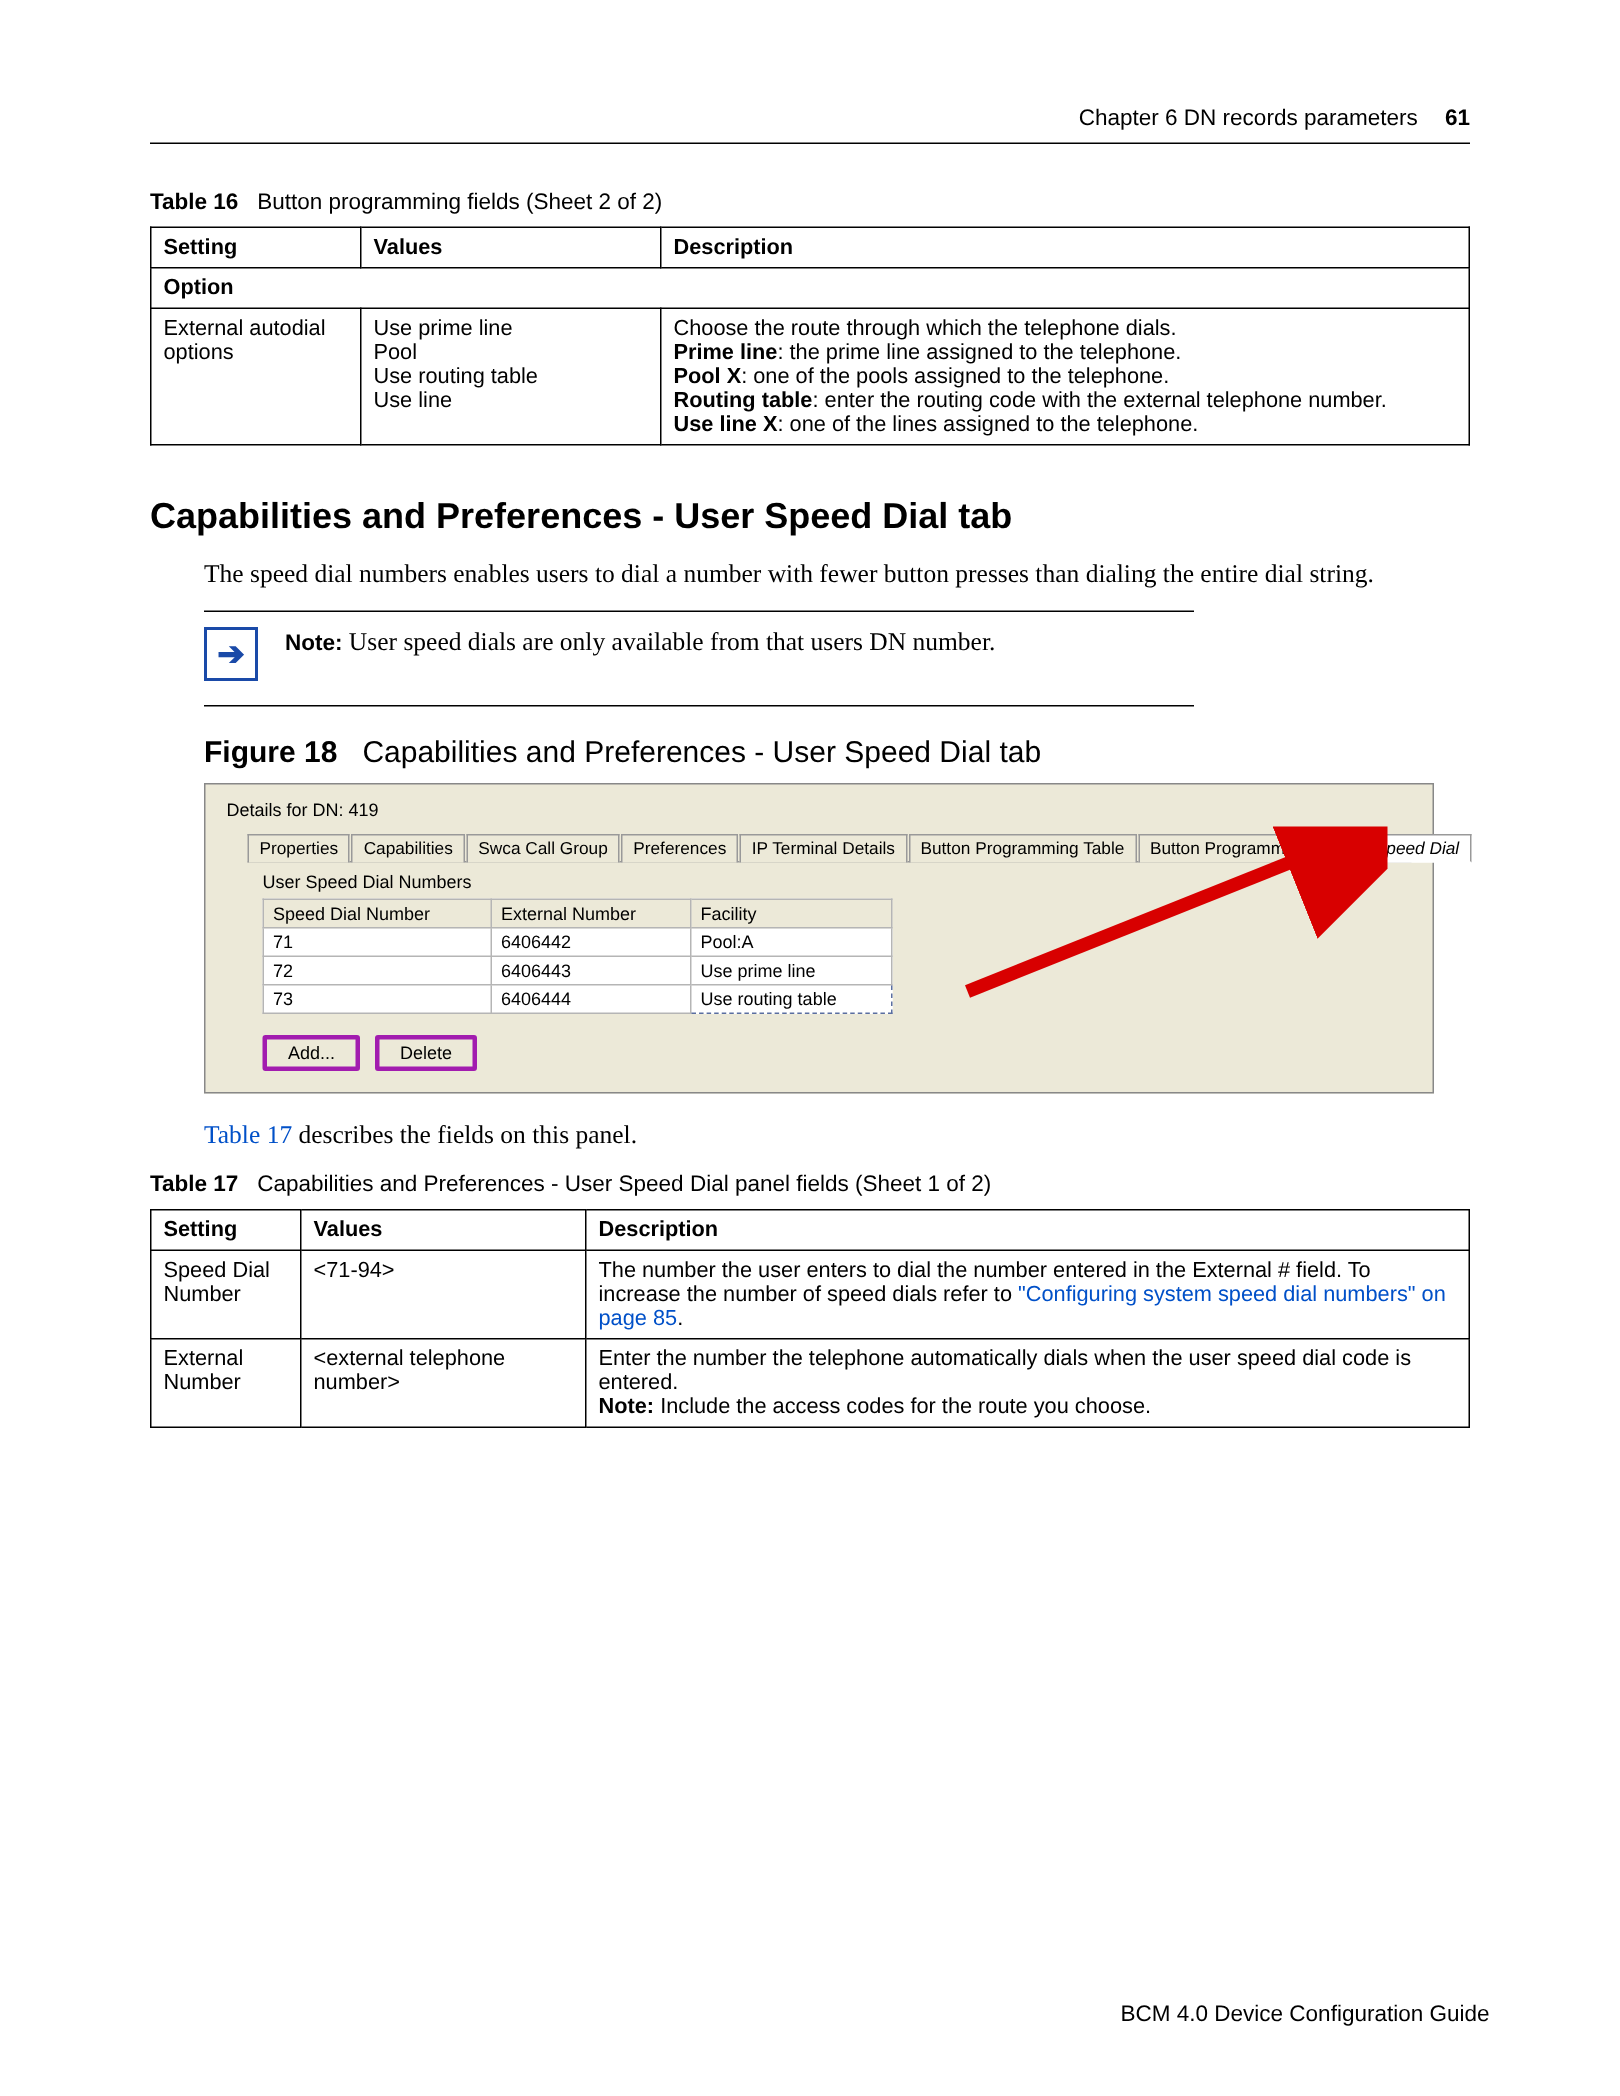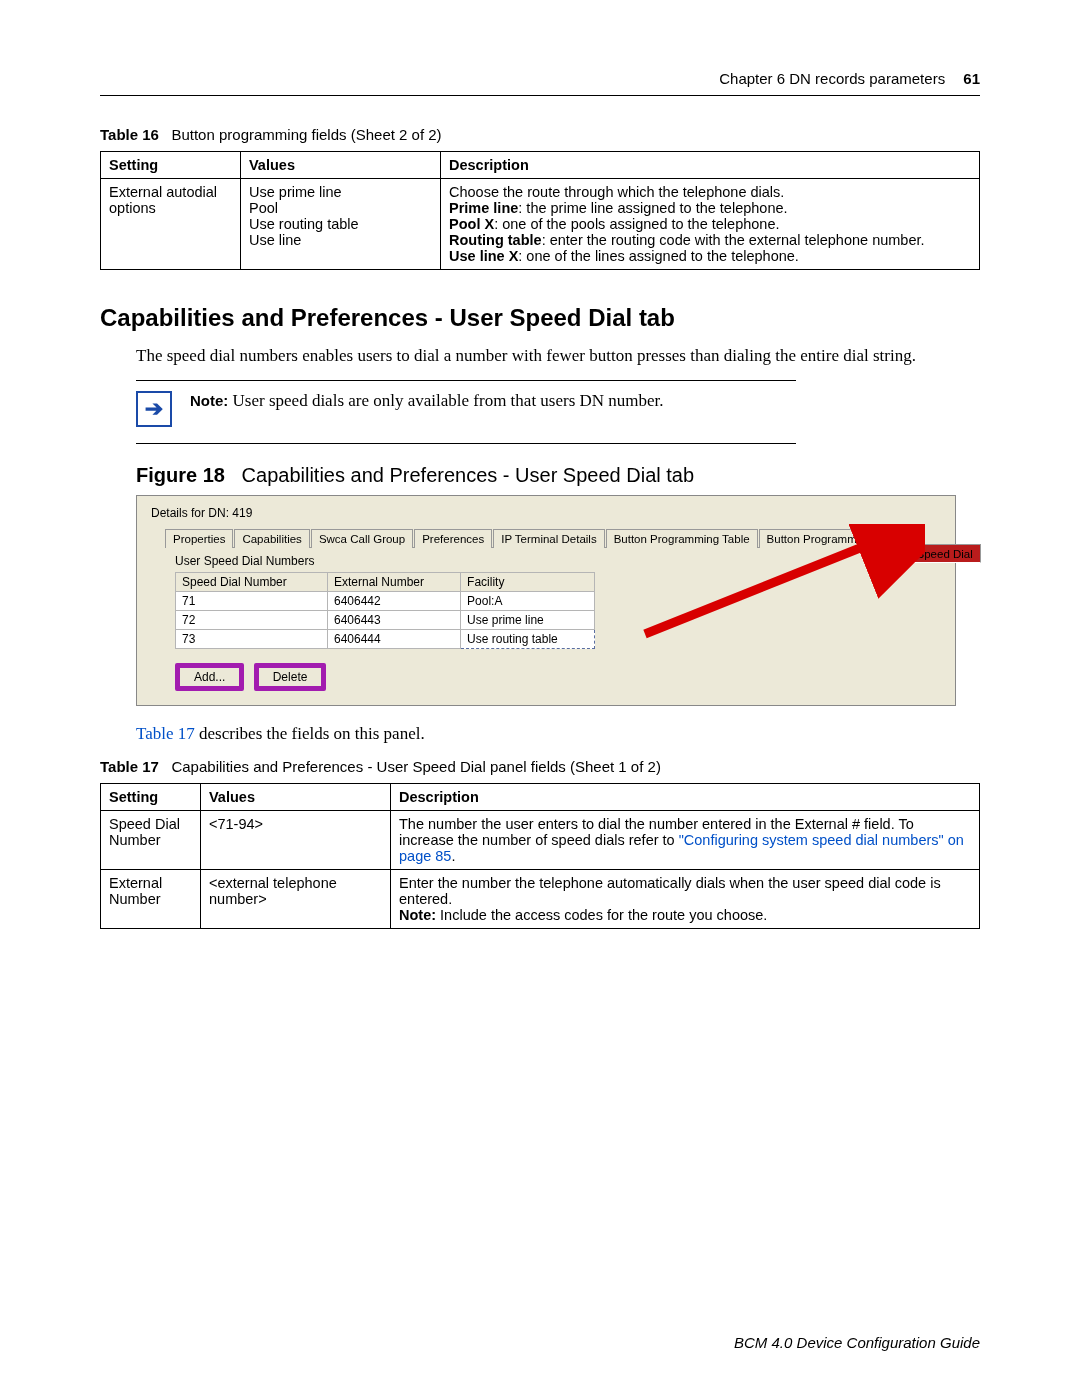--- a/index.html
+++ b/index.html
@@ -93,24 +93,25 @@
     border: 1px solid #999;
     border-bottom: none;
     background: #ece9d8;
     font-size: 11.5px;
     margin-right: 1px;
     position: relative;
     top: 1px;
     white-space: nowrap;
   }
   .ss-tab.active {
-    background: #b91c1c;
+    background: #ffffff;
     border-bottom: 1px solid #fff;
-    top: 16px;
+    top: 1px;
     color:#000;
+    font-style:italic;
   }
   .ss-sublabel { margin: 6px 0 4px 24px; font-size: 12px; }
   .ss-table {
     margin-left: 24px;
     border-collapse: collapse;
     width: 420px;
     background:#fff;
   }
   .ss-table th, .ss-table td {
     border: 1px solid #b5b5b5;
@@ -118,42 +119,41 @@
     font-size: 12px;
     text-align: left;
     background:#fff;
   }
   .ss-table th { background:#ece9d8; font-weight:normal; }
   .ss-table td.sel { border:1px dashed #5a6ea0; }
   .ss-buttons { margin: 14px 0 0 24px; }
   .ss-btn {
     display: inline-block;
     padding: 2px 14px;
-    border: 5px solid #a21caf;
+    border: 3px solid #a21caf;
     border-radius: 2px;
     background: #ece9d8;
     font-size: 12px;
     margin-right: 6px;
   }
   .arrow-layer {
     position: absolute;
     top: 28px; right: 30px;
     width: 320px; height: 130px;
     pointer-events: none;
   }
   .link { color: #0050c8; }
   .t16 .col1 { width: 140px; }
   .t16 .col2 { width: 200px; }
   .t17 .col1 { width: 100px; }
   .t17 .col2 { width: 190px; }
   .footer {
     position: absolute;
-    bottom: 46px; right: 100px;
+    bottom: 46px; right: 87px;
     font-size: 15px;
-    font-style: italic;
   }
 </style>
 </head>
 <body>
 <div class="page">
 
 <div class="header">
   <span>Chapter 6  DN records parameters</span>
   <span class="pnum">61</span>
 </div>
@@ -167,20 +167,23 @@
   <colgroup>
         <col class="col1">
         <col class="col2">
         <col>
       </colgroup>
   <tbody>
         <tr>
     <th>Setting</th>
     <th>Values</th>
     <th>Description</th>
+  </tr>
+  <tr class="option-row">
+    <td colspan="3">Option</td>
   </tr>
   <tr>
     <td>External autodial options</td>
     <td>
       <div>Use prime line</div>
       <div>Pool</div>
       <div>Use routing table</div>
       <div>Use line</div>
     </td>
     <td>

